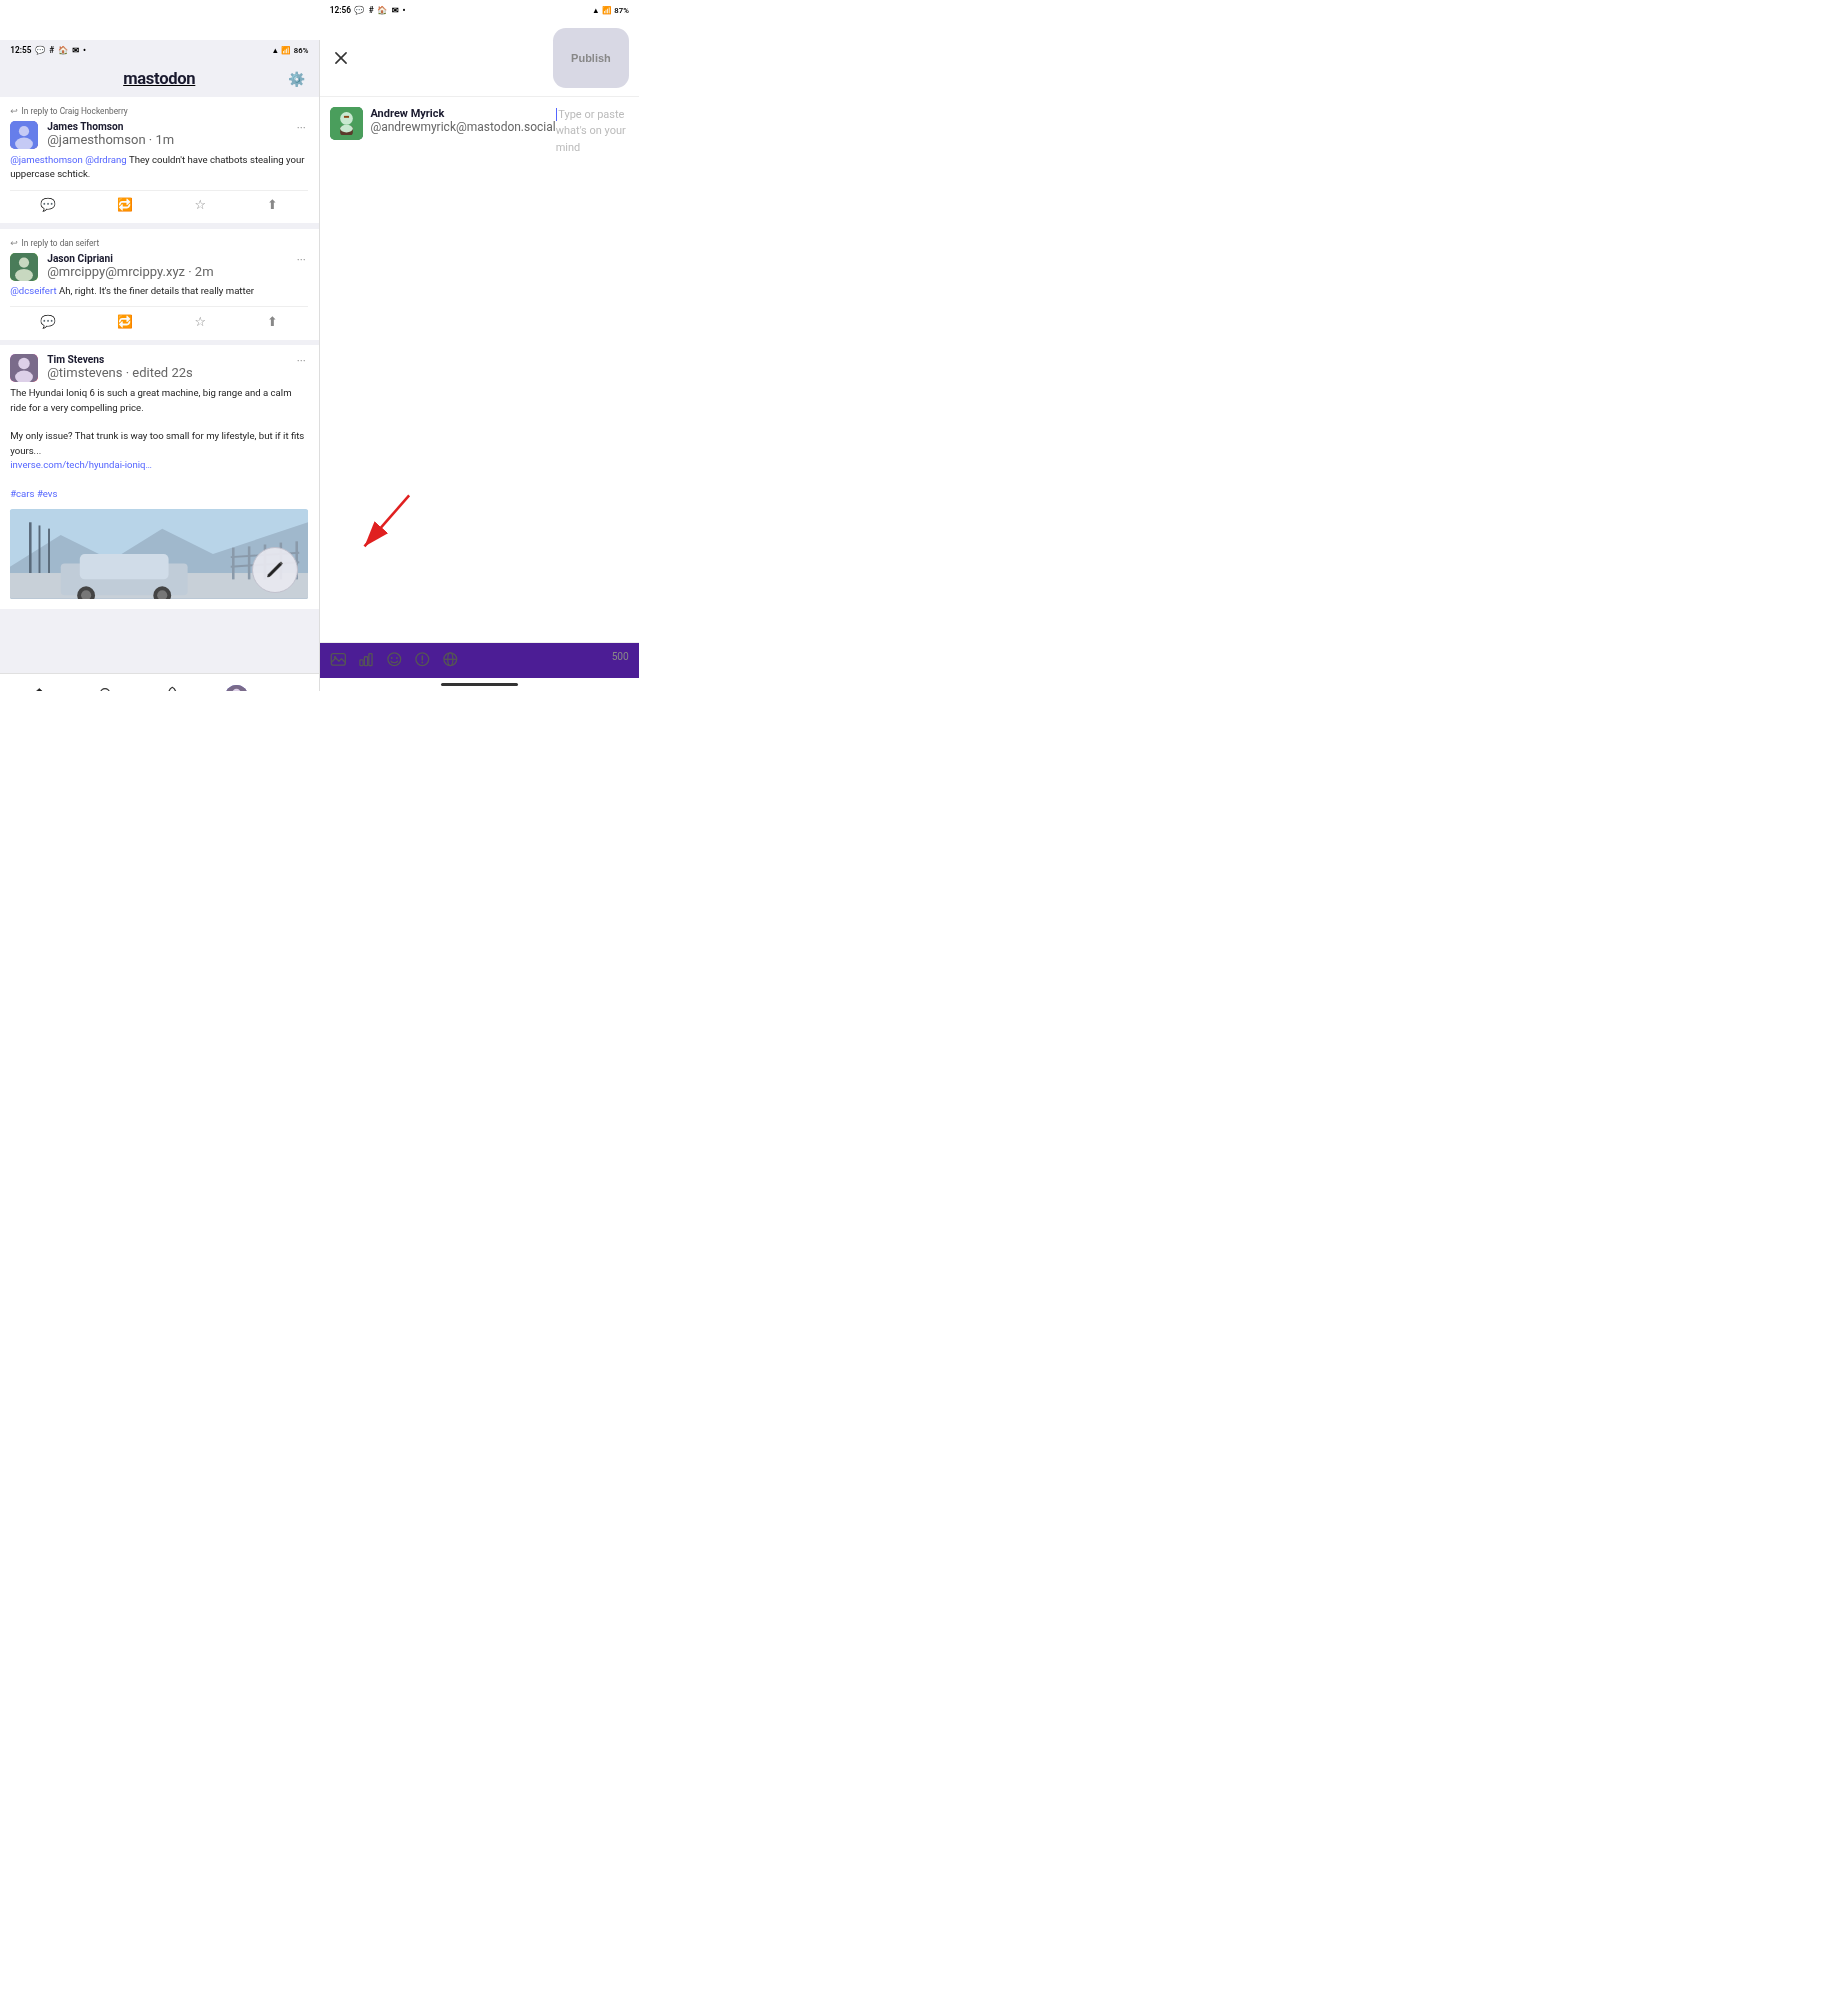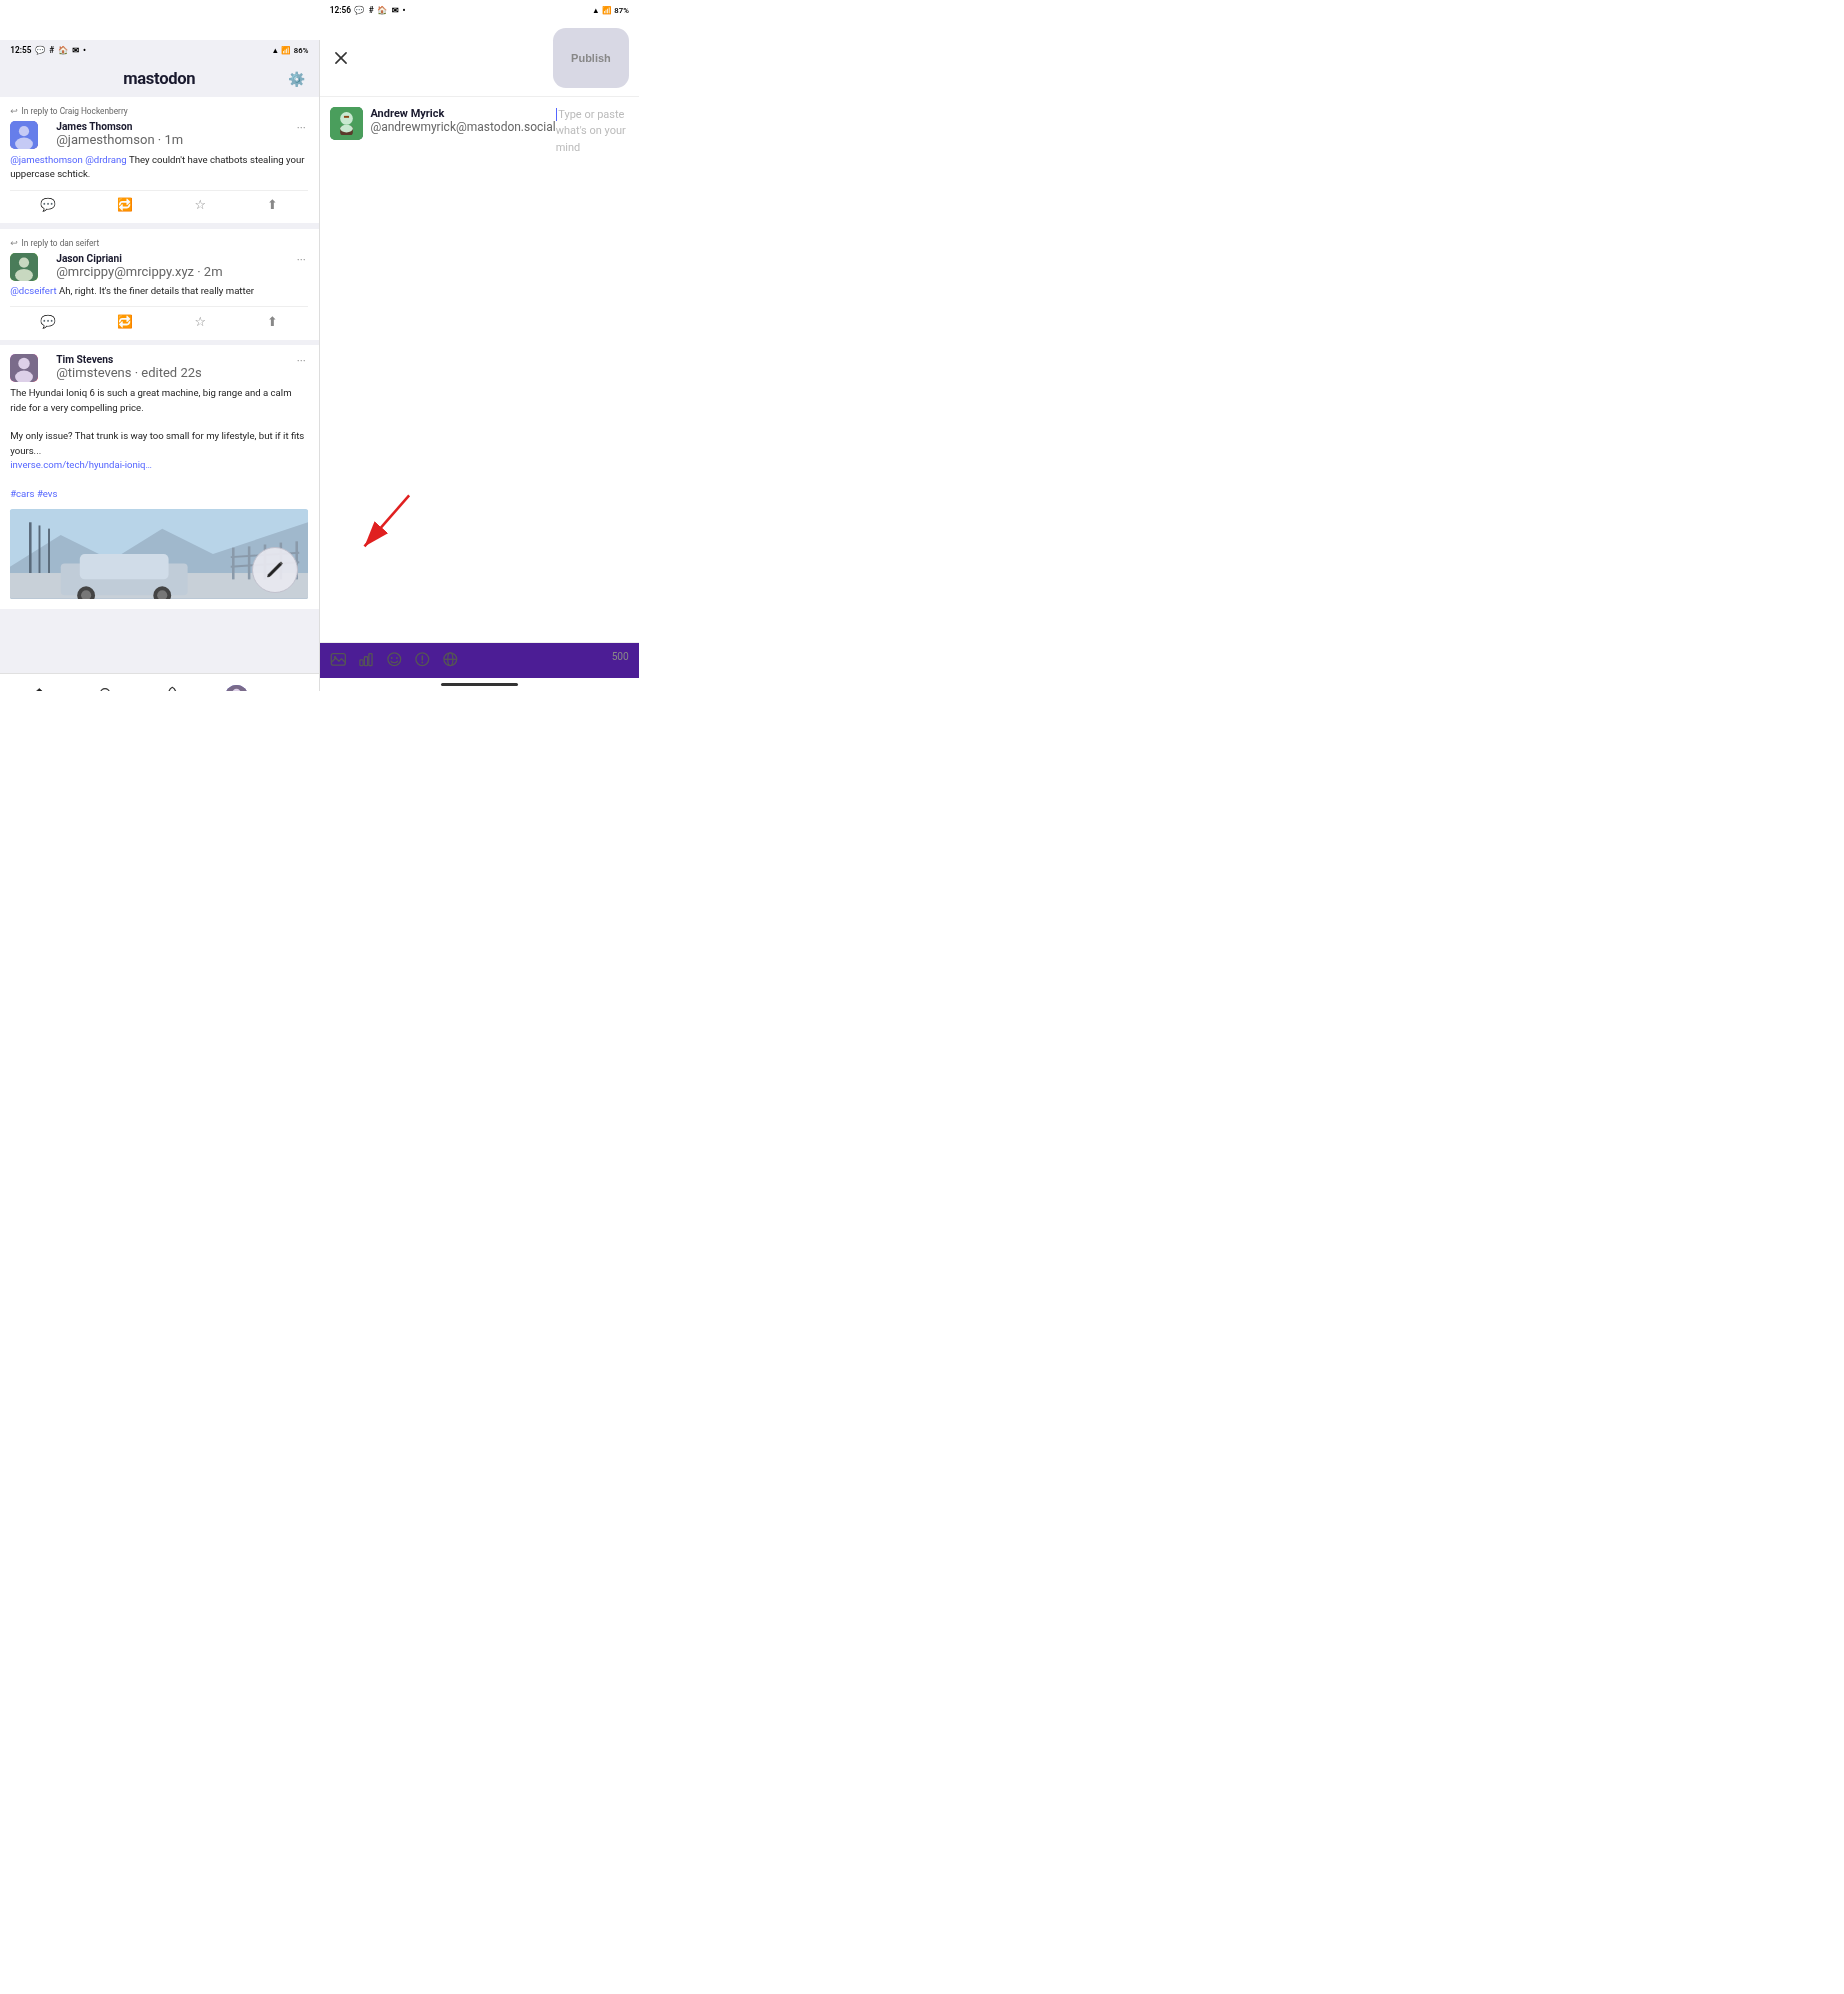--- a/index.html
+++ b/index.html
@@ -36,20 +36,21 @@
     .status-bar-left { display: flex; gap: 3.8px; align-items: center; }
     .status-bar-right { display: flex; gap: 2.6px; align-items: center; font-size: 7.7px; }
 
     .app-header {
       display: flex;
       justify-content: center;
       align-items: center;
       padding: 9px 12.8px;
       background: #f0f0f5;
       position: relative;
+      text-decoration: underline;
     }
     .app-title {
       font-size: 16.6px;
       font-weight: 700;
       letter-spacing: -0.3px;
       color: #1a1a2e;
     }
     .gear-btn {
       position: absolute;
       right: 12.8px;
@@ -81,21 +82,21 @@
     .reply-arrow { font-size: 9px; color: #888; }
 
     .post-header {
       display: flex;
       justify-content: space-between;
       align-items: flex-start;
       margin-bottom: 3.8px;
     }
     .post-author-row {
       display: flex;
-      gap: 18px;
+      gap: 9px;
       align-items: flex-start;
     }
     .avatar {
       width: 28px;
       height: 28px;
       border-radius: 5.1px;
       background: #ccc;
       flex-shrink: 0;
       overflow: hidden;
     }

